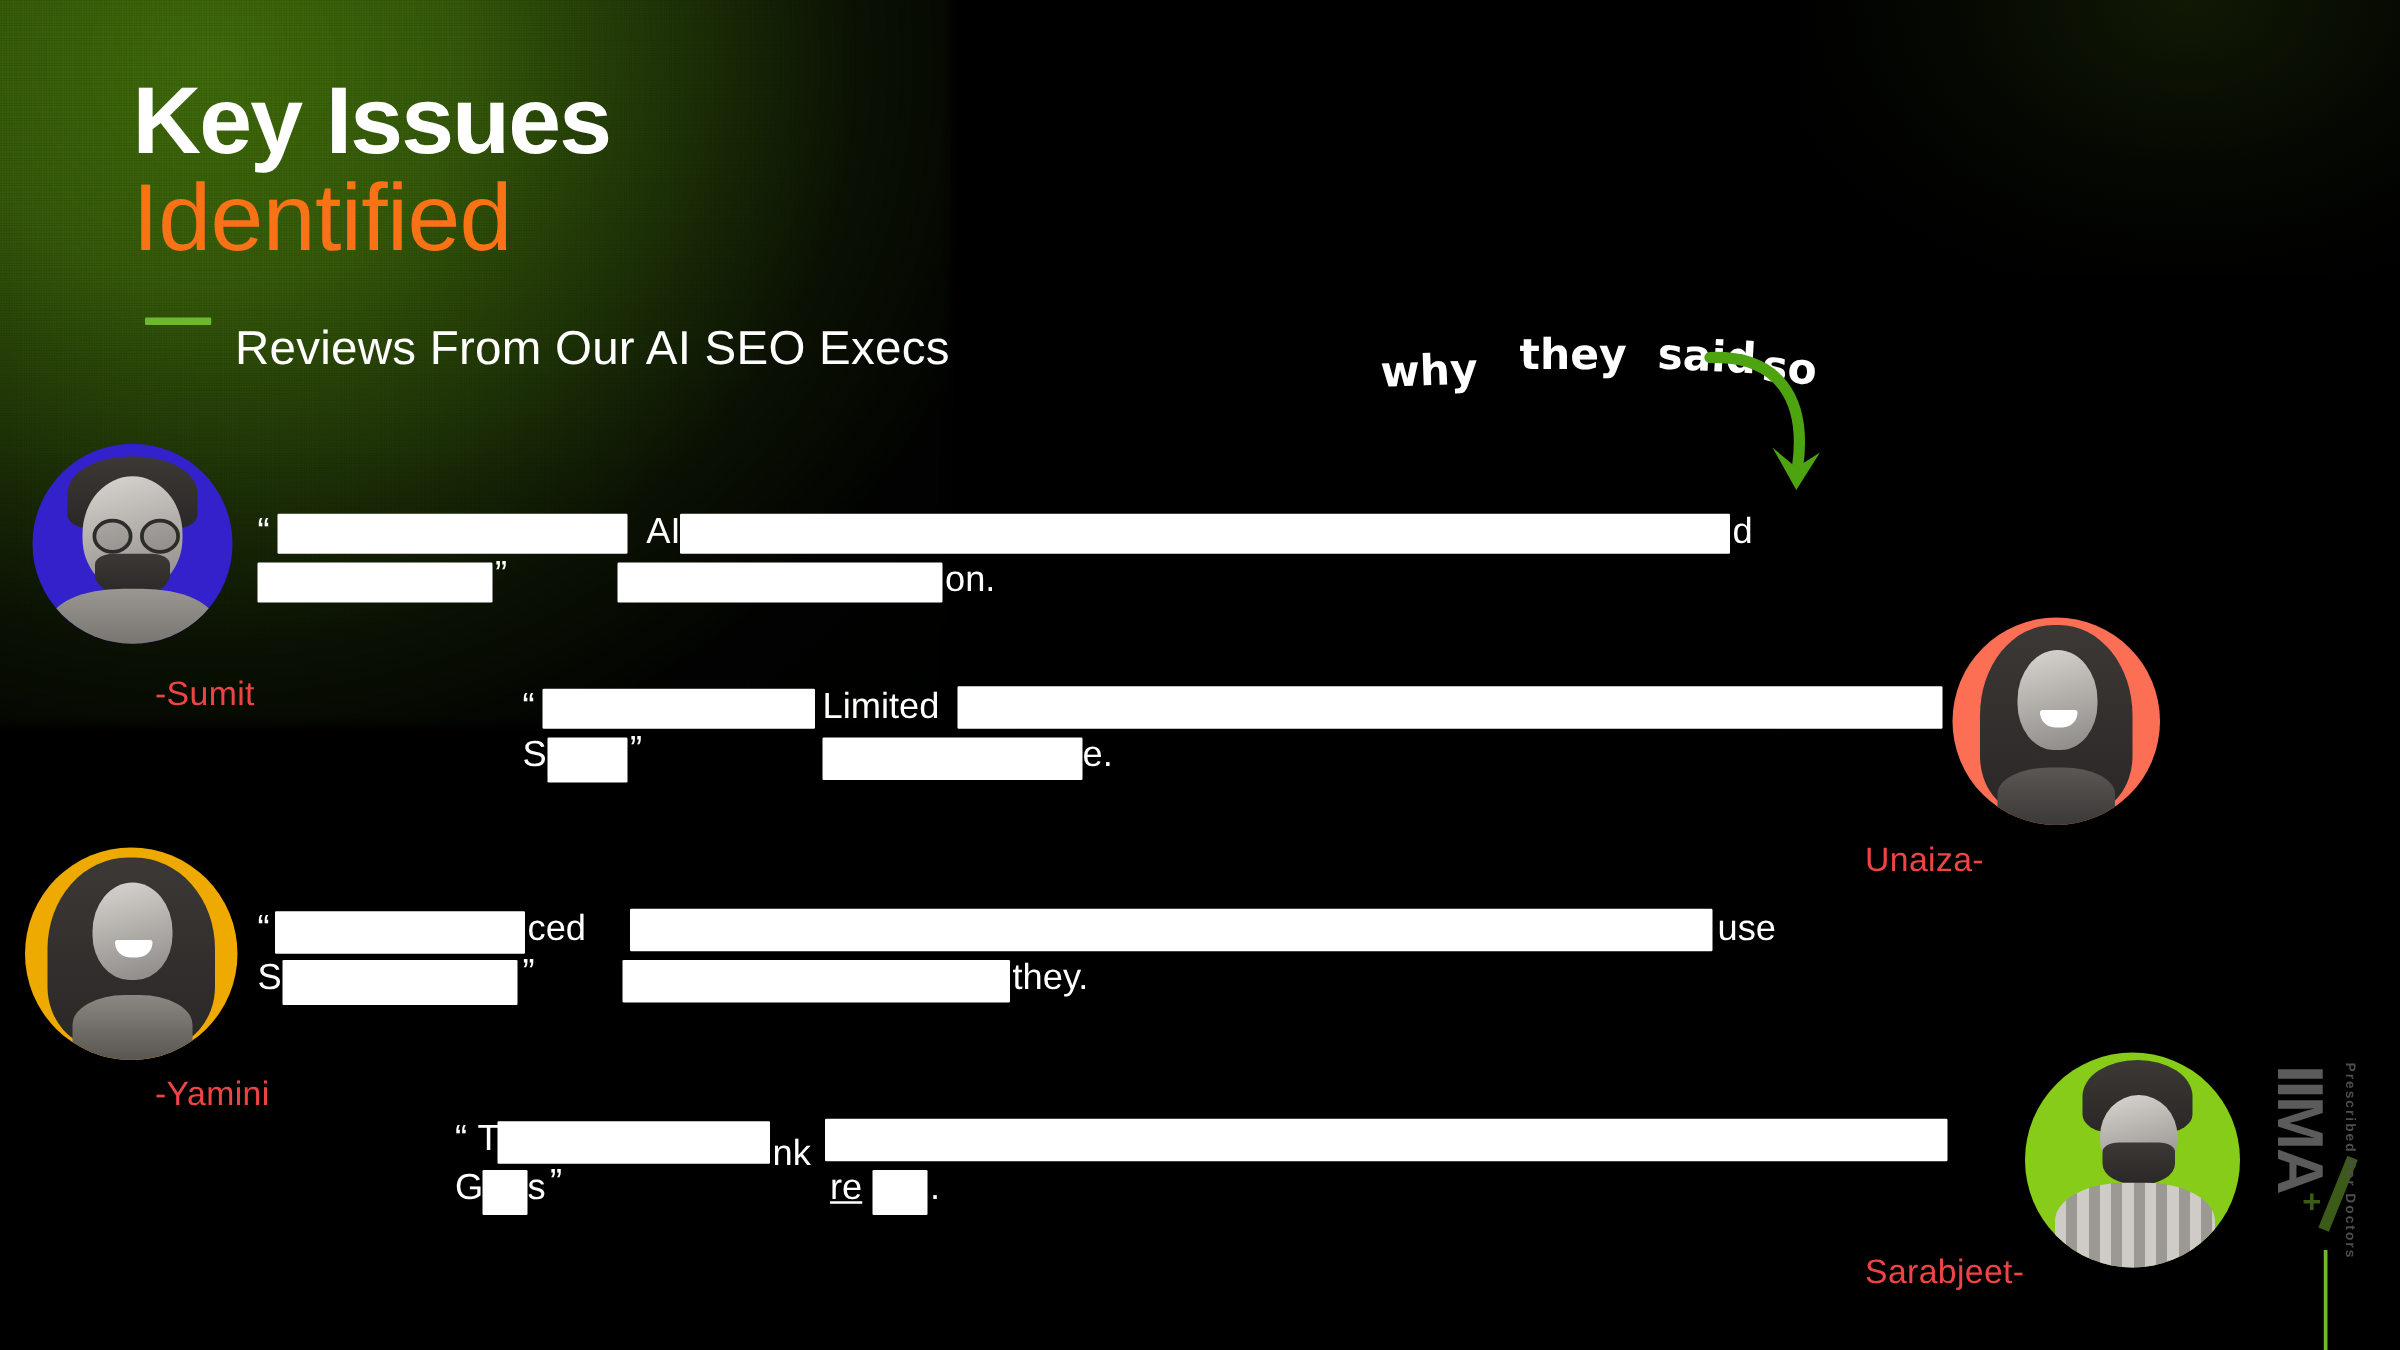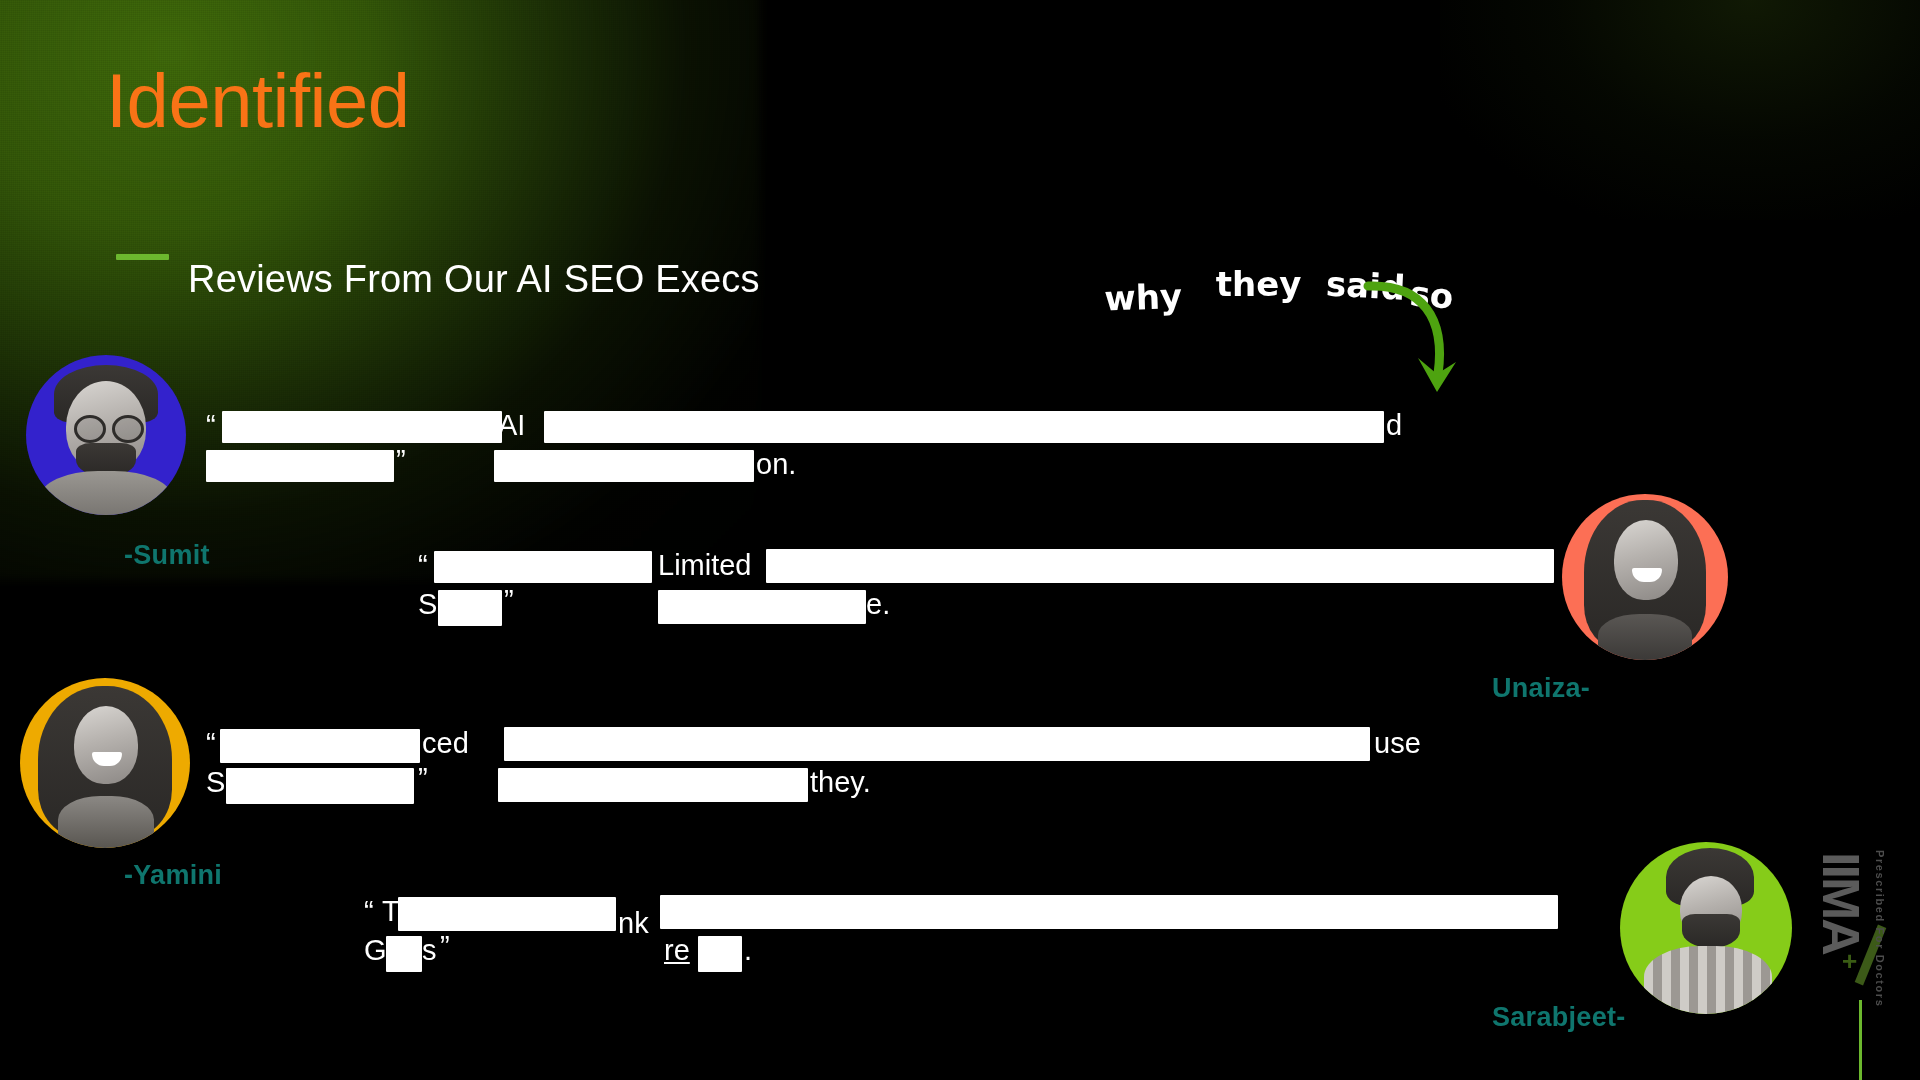--- a/index.html
+++ b/index.html
@@ -154,23 +154,23 @@
     background: linear-gradient(180deg,#9a9792 0%, #6d6a66 100%);
   }
   .p-shade {
     position: absolute;
     background: rgba(0,0,0,.22);
     border-radius: 50%;
   }
 
   .name-label {
     position: absolute;
-    color: #0f766e;
+    color: #ef4444;
     font-size: 27px;
-    font-weight: 700;
+    font-weight: 400;
     letter-spacing: .3px;
     white-space: nowrap;
   }
 
   .quote-block {
     position: absolute;
     color: #ffffff;
     font-size: 29px;
     line-height: 39px;
     white-space: nowrap;
@@ -251,20 +251,21 @@
 </head>
 <body>
 
 <div id="slide">
 
   <div class="glow-green"></div>
   <div class="glow-noise"></div>
   <div class="glow-topright"></div>
 
   <div class="title-block">
+    <div class="title-bold">Key Issues</div>
     <div class="title-light">Identified</div>
   </div>
   <div class="accent-dash"></div>
   <div class="subtitle">Reviews From Our AI SEO Execs</div>
 
   <div class="handwrite">
     <span class="hw-w1">why</span>
     <span class="hw-w2">they</span>
     <span class="hw-w3">said</span>
     <span class="hw-w4">so</span>
@@ -282,21 +283,21 @@
       <div class="p-shade" style="left:86px; top:60px; width:26px; height:22px; border:3px solid #2e2c2a; background:rgba(0,0,0,.10);"></div>
       <div class="p-hair" style="left:50px; top:88px; width:60px; height:34px; border-radius:30% 30% 60% 60%;"></div>
       <div class="p-body" style="left:14px; top:116px; width:132px; height:60px;"></div>
     </div>
     <div class="name-label" style="left:124px; top:540px;">-Sumit</div>
 
     <div class="quote-block" style="left:206px; top:406px;">
       <div class="qline">
         <span class="qtext" style="left:0; top:0;">“</span>
         <span class="redact" style="left:16px; top:5px; width:280px; height:32px;"></span>
-        <span class="qtext" style="left:292px; top:0;">AI</span>
+        <span class="qtext" style="left:311px; top:0;">AI</span>
         <span class="redact" style="left:338px; top:5px; width:840px; height:32px;"></span>
         <span class="qtext" style="left:1180px; top:0;">d</span>
       </div>
       <div class="qline">
         <span class="redact" style="left:0; top:5px; width:188px; height:32px;"></span>
         <span class="qtext" style="left:190px; top:-4px;">”</span>
         <span class="redact" style="left:288px; top:5px; width:260px; height:32px;"></span>
         <span class="qtext" style="left:550px; top:0;">on.</span>
       </div>
     </div>

